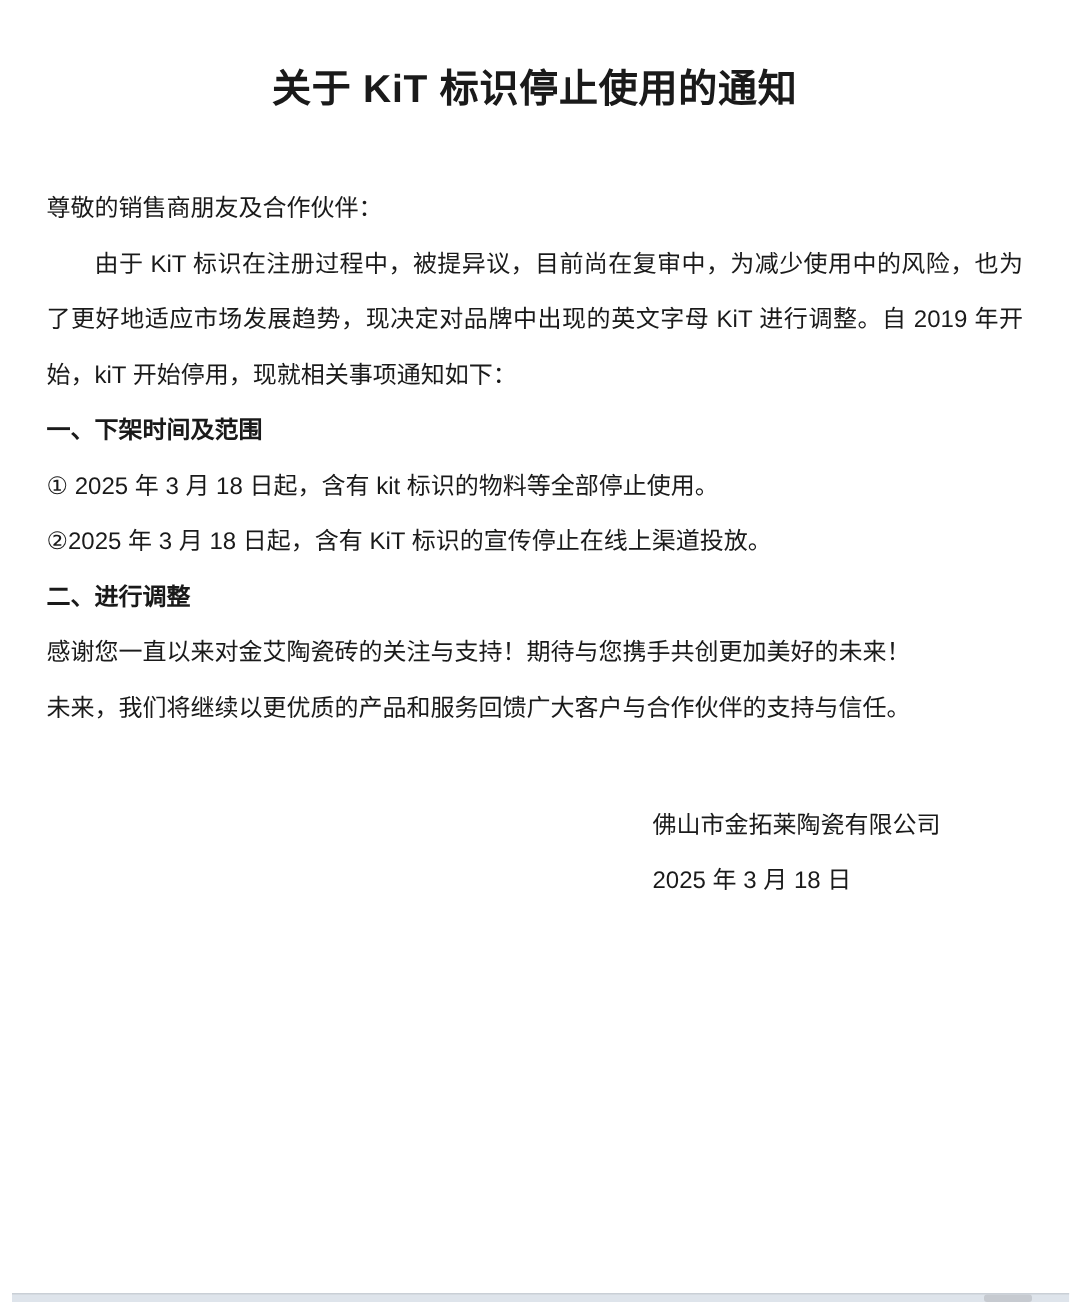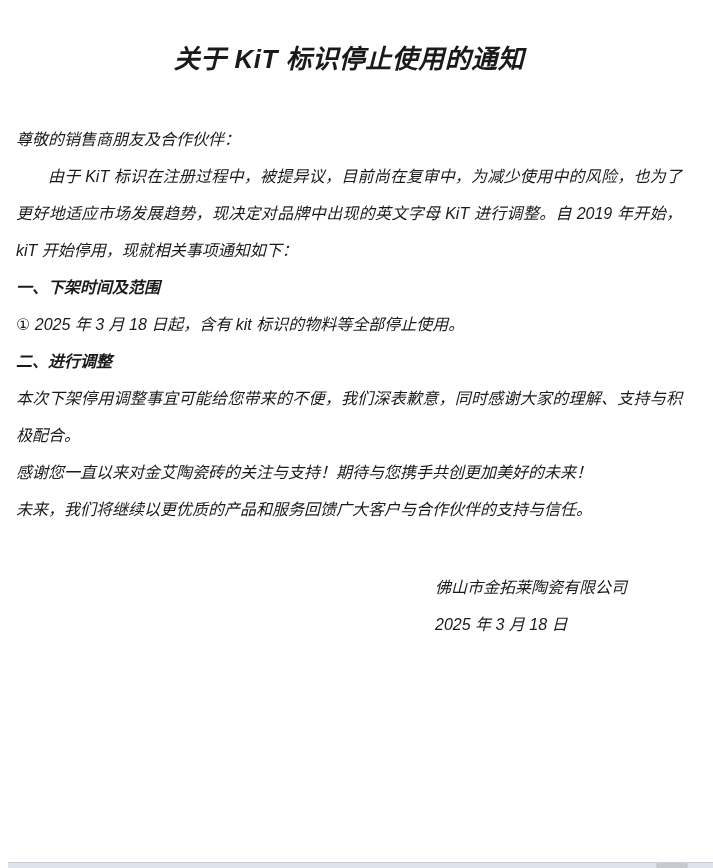--- a/index.html
+++ b/index.html
@@ -12,23 +12,22 @@
     margin: 0;
     background: var(--page-bg, #ffffff);
     overflow: hidden;
     font-family: "Liberation Sans", "DejaVu Sans", sans-serif;
     color: var(--text-color, #1a1a1a);
   }
 
   .content {
     position: absolute;
     top: 0;
-    left: 16px;
+    left: 31px;
     right: 31px;
-    font-style: italic;
   }
 
   .title {
     margin: 40px 0 43px 0;
     font-size: 26px;
     line-height: 38px;
     font-weight: 700;
     text-align: center;
     letter-spacing: 0.5px;
   }
@@ -80,25 +79,25 @@
     <h1 class="title">关于 KiT 标识停止使用的通知</h1>
 
     <p>尊敬的销售商朋友及合作伙伴：</p>
 
     <p class="justify indent">由于 KiT 标识在注册过程中，被提异议，目前尚在复审中，为减少使用中的风险，也为了更好地适应市场发展趋势，现决定对品牌中出现的英文字母 KiT 进行调整。自 2019 年开始，kiT 开始停用，现就相关事项通知如下：</p>
 
     <p class="heading">一、下架时间及范围</p>
 
     <p>① 2025 年 3 月 18 日起，含有 kit 标识的物料等全部停止使用。</p>
 
+    <p>②2025 年 3 月 18 日起，含有 KiT 标识的宣传停止在线上渠道投放。</p>
 
     <p class="heading">二、进行调整</p>
 
 
-    <p class="justify">本次下架停用调整事宜可能给您带来的不便，我们深表歉意，同时感谢大家的理解、支持与积极配合。</p>
 
     <p class="justify">感谢您一直以来对金艾陶瓷砖的关注与支持！期待与您携手共创更加美好的未来！</p>
 
     <p class="justify">未来，我们将继续以更优质的产品和服务回馈广大客户与合作伙伴的支持与信任。</p>
 
     <div class="signature">
       <p>佛山市金拓莱陶瓷有限公司</p>
       <p>2025 年 3 月 18 日</p>
     </div>
 

